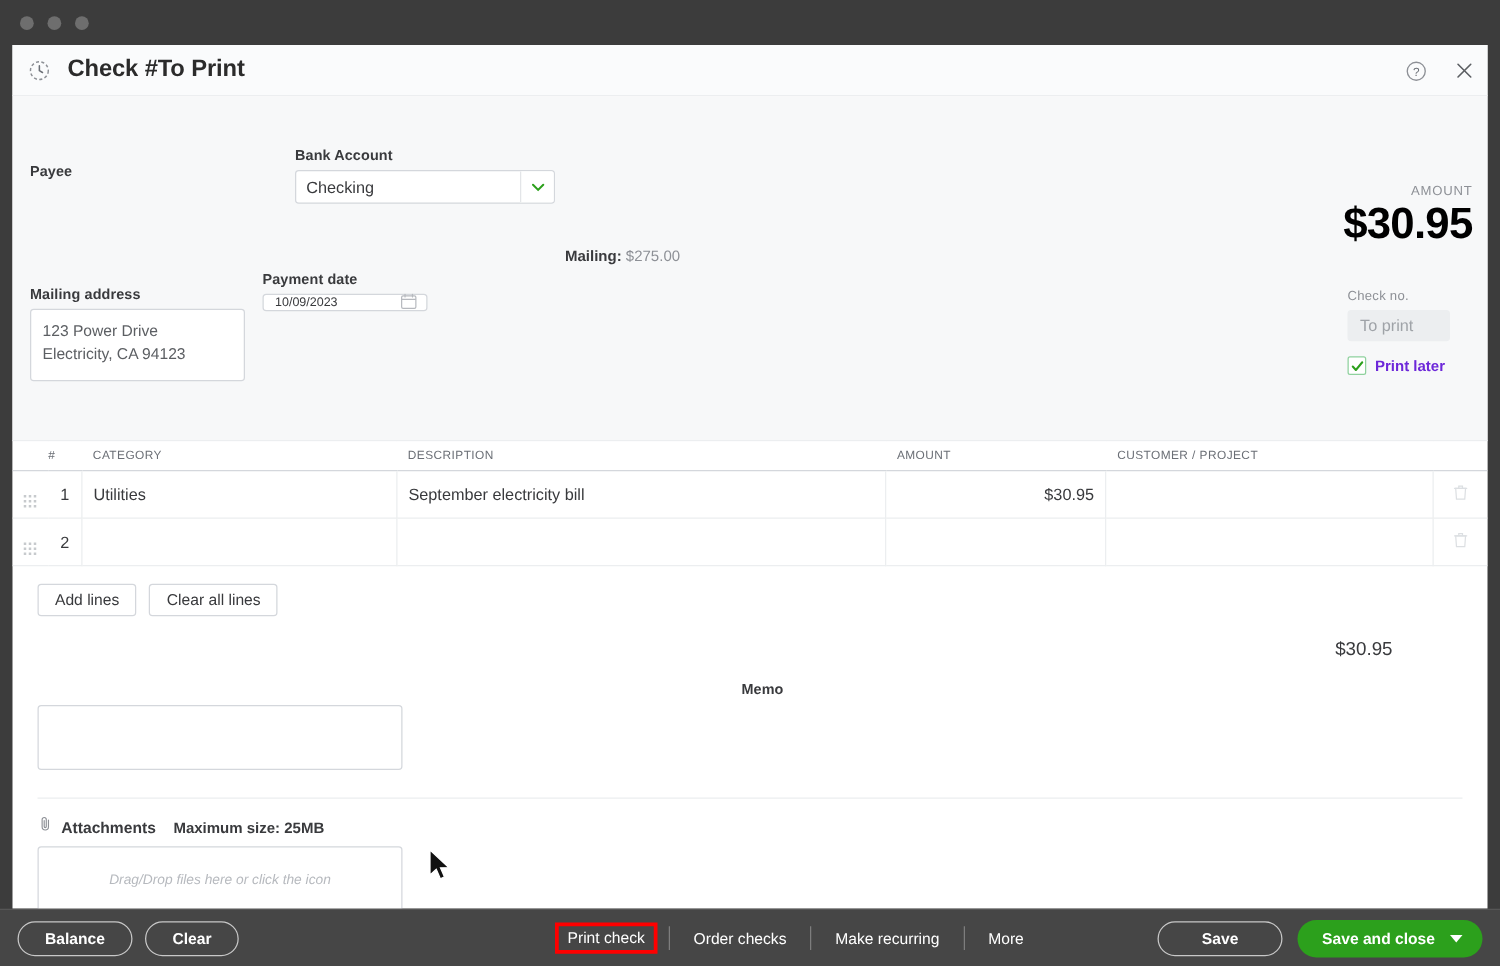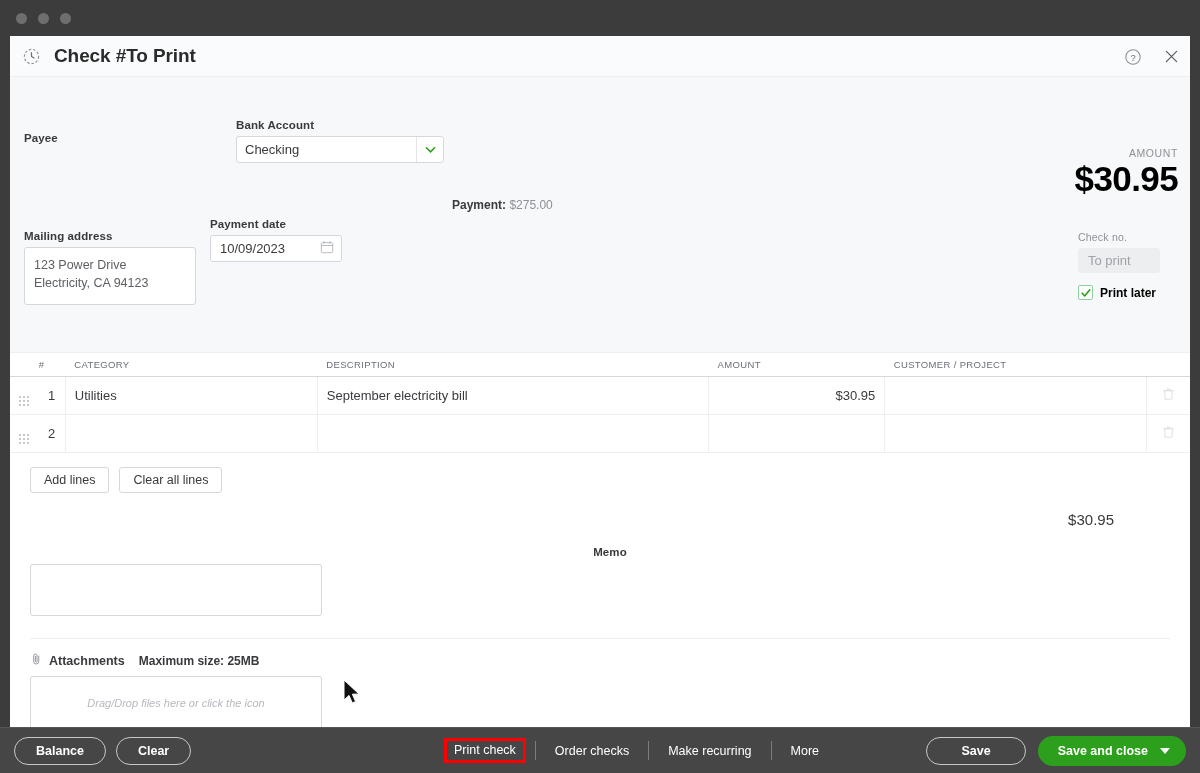--- a/index.html
+++ b/index.html
@@ -129,41 +129,41 @@
   }
   #printlater-row {
     margin-top: 12px;
     display: flex; align-items: center; gap: 7px;
   }
   #printlater-box {
     width: 15px; height: 15px;
     border: 1px solid #8fd19e; border-radius: 2px; background: #fff;
     display: flex; align-items: center; justify-content: center;
   }
-  #printlater-label { font-size: 12px; font-weight: bold; color: #000000; }
+  #printlater-label { font-size: 12px; font-weight: bold; color: #6d28d9; }
 
   
   #mailing-group { position: absolute; left: 14px; top: 153px; }
   #mailing-box {
     margin-top: 5px;
     width: 172px; height: 58px;
     background: #fff; border: 1px solid #d4d7dc; border-radius: 3px;
     padding: 8px 9px;
     font-size: 12.5px; color: #5c5f63; line-height: 1.45;
   }
 
   
   #date-group { position: absolute; left: 200px; top: 141px; }
   #date-box {
     margin-top: 5px;
-    width: 132px; height: 27px;
+    width: 132px; height: 14px;
     background: #fff; border: 1px solid #d4d7dc; border-radius: 3px;
     display: flex; align-items: center; justify-content: space-between;
     padding: 0 7px 0 9px;
-    font-size: 13px; color: #393a3d;
+    font-size: 10px; color: #393a3d;
   }
 
   
   #lines-table { width: 100%; border-collapse: collapse; table-layout: fixed; }
   #lines-table thead th {
     font-size: 9.5px; font-weight: normal; color: #6b6f76;
     letter-spacing: 0.35px;
     text-align: left; padding: 6px 0 6px 9px;
     border-bottom: 1px solid #d4d7dc;
     background: #fff;
@@ -338,21 +338,21 @@
           <div class="sel-val">Checking</div>
           <div class="sel-arrow">
             <svg width="13" height="13" viewBox="0 0 12 12">
               <path d="M2.2 4.4 L6 8.2 L9.8 4.4" fill="none" stroke="#2ca01c" stroke-width="1.5" stroke-linecap="round"></path>
             </svg>
           </div>
         </div>
       </div>
 
       <div id="balance-text">
-        <b>Payment:</b>
+        <b>Mailing:</b>
         <span>$275.00</span>
       </div>
 
       <div id="amount-block">
         <div id="amount-label">AMOUNT</div>
         <div id="amount-value">$30.95</div>
       </div>
 
       <div id="checkno-block">
         <div class="micro-label">Check no.</div>

